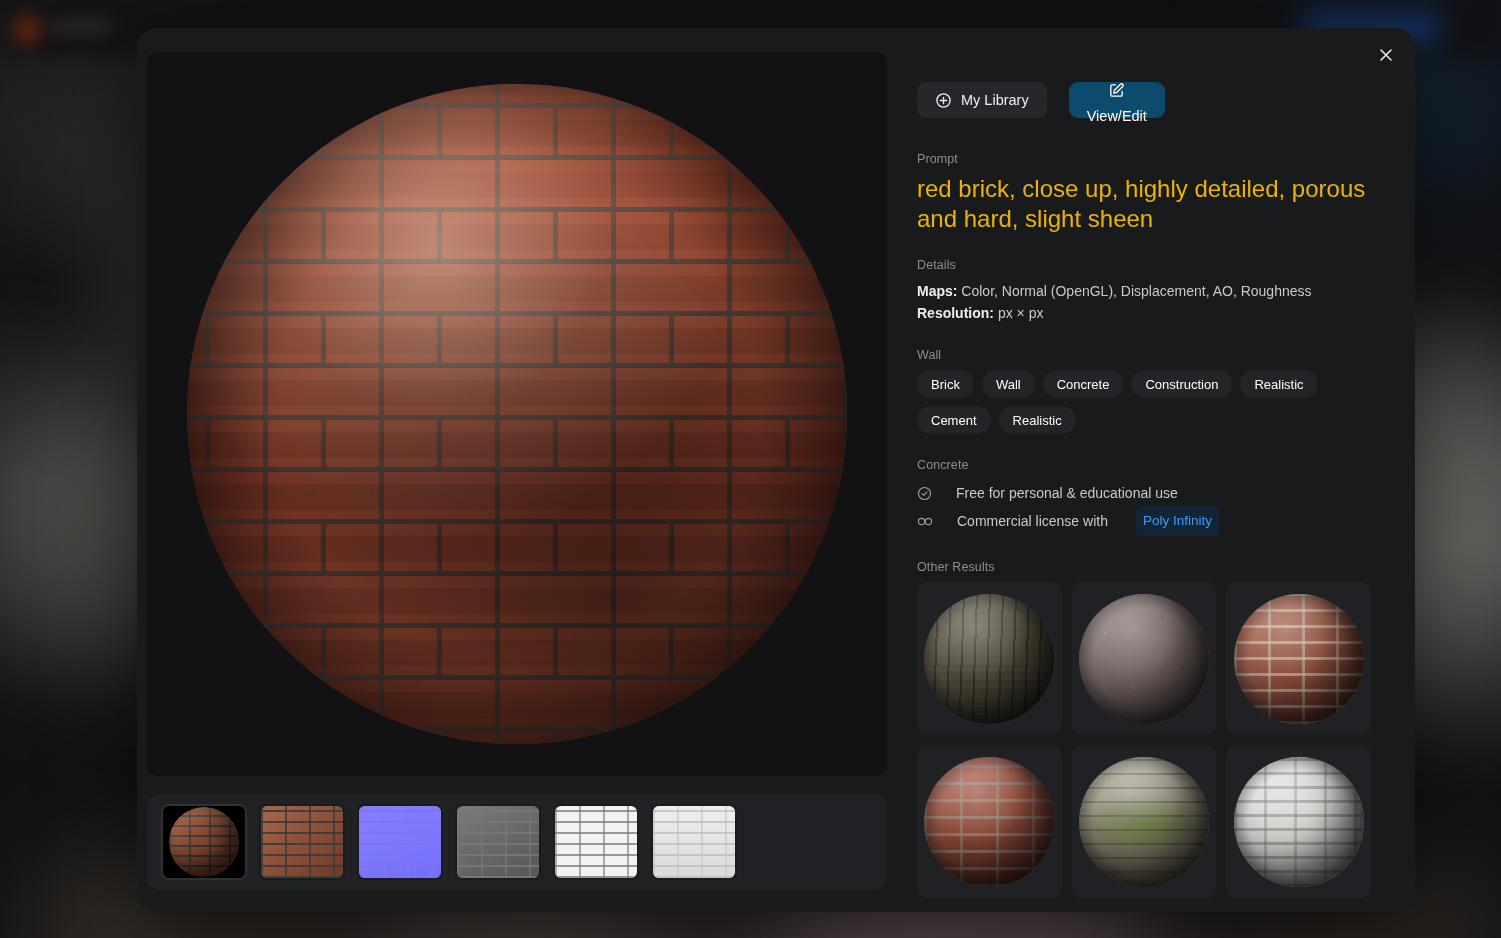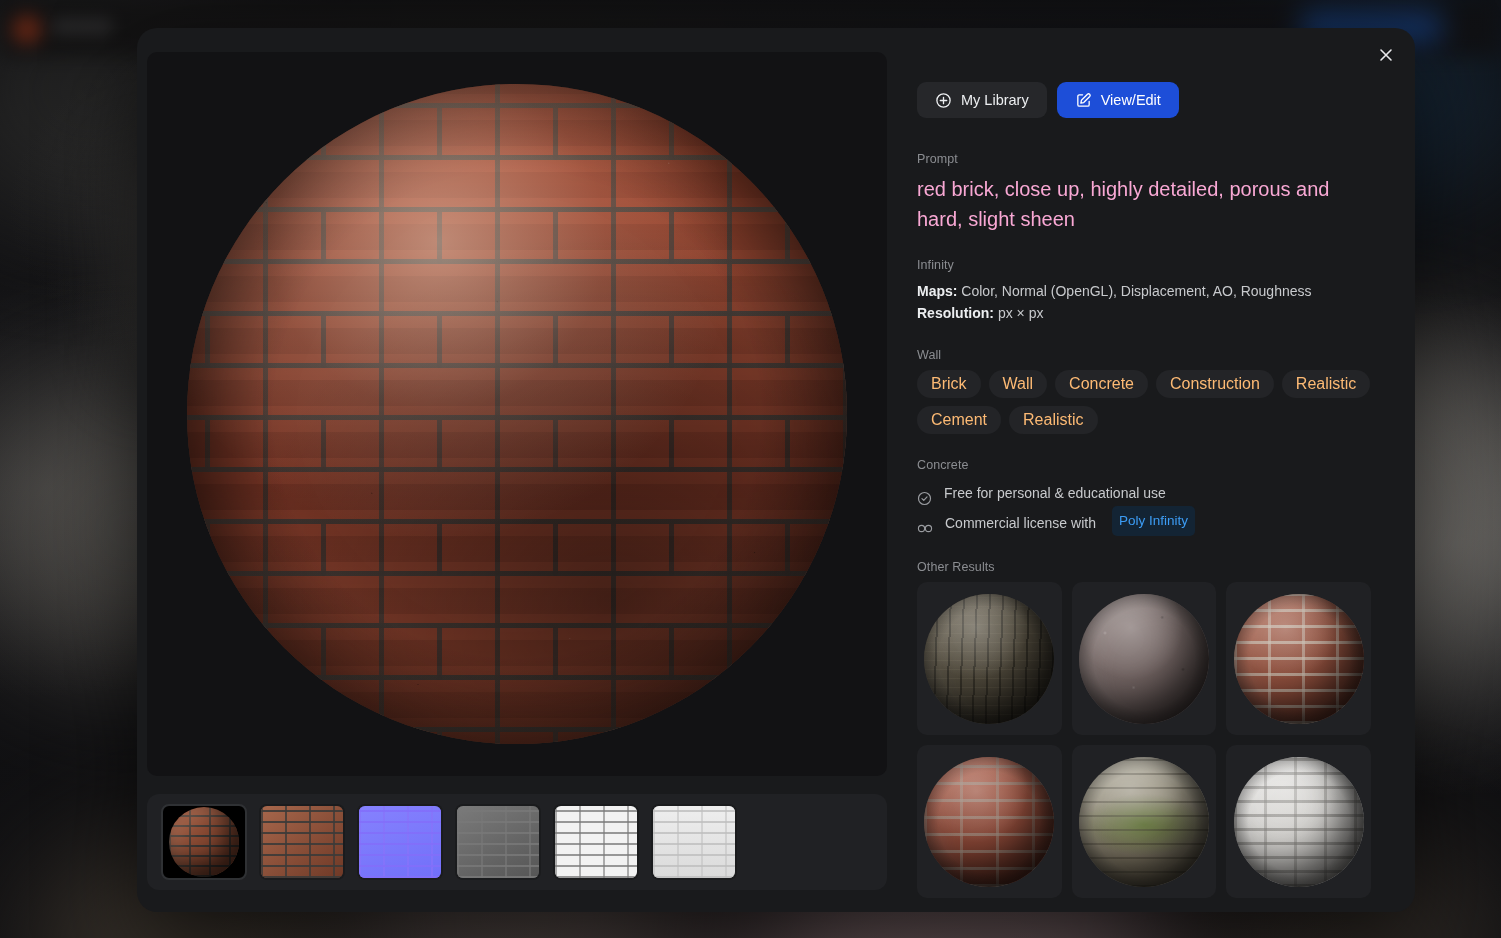--- a/index.html
+++ b/index.html
@@ -229,71 +229,71 @@
       linear-gradient(180deg, rgba(255,255,255,.5), rgba(200,200,200,.2));
   }
 
   
   .right-col {
     width: 508px;
     padding: 54px 44px 24px 10px;
     overflow: hidden;
   }
 
-  .action-row { display: flex; gap: 10px; margin-bottom: 34px; }
+  .action-row { display: flex; gap: 22px; margin-bottom: 34px; }
 
   .btn {
     display: inline-flex; align-items: center; gap: 9px;
     height: 36px; padding: 0 18px;
     border: none; border-radius: 9px;
     font-size: 14.5px; font-family: inherit;
     cursor: pointer; white-space: nowrap;
   }
   .btn-secondary { background: #26272a; color: #eceef0; }
-  .btn-primary { background: #1d4ed8; color: #ffffff; }
+  .btn-primary { background: #0c4a6e; color: #ffffff; flex-direction: column; }
   .btn svg { display: block; flex: 0 0 auto; }
 
   .sec-label {
     font-size: 12.5px;
     color: #8b8d91;
     margin-bottom: 8px;
     letter-spacing: .1px;
   }
 
   .prompt-text {
-    font-size: 20px;
+    font-size: 24px;
     line-height: 30px;
-    color: #f9a8d4;
+    color: #eab308;
     margin-bottom: 24px;
     max-width: 462px;
   }
 
   .detail-line {
     font-size: 14px;
     line-height: 22px;
     color: #c8cacd;
   }
   .detail-line b { color: #eceef0; font-weight: 700; }
   .details-block { margin-bottom: 24px; }
 
   .tags-block { margin-bottom: 24px; }
   .tag-row { display: flex; flex-wrap: wrap; gap: 8px; max-width: 470px; }
   .tag {
     height: 28px; padding: 0 14px;
     display: inline-flex; align-items: center;
     border-radius: 14px;
     background: #232427;
-    color: #fdba74;
-    font-size: 16px;
+    color: #ffffff;
+    font-size: 13px;
     cursor: pointer;
   }
 
   .license-block { margin-bottom: 24px; }
   .license-row {
-    display: flex; align-items: flex-end; gap: 12px;
+    display: flex; align-items: center; gap: 24px;
     font-size: 14px; color: #c8cacd; line-height: 26px;
   }
   .license-row .lic-icon { color: #9a9ca0; display: flex; flex: 0 0 auto; }
   .lic-link {
     color: #3c9cf4; background: #132434;
     padding: 2px 7px; border-radius: 5px;
     font-size: 13.5px; text-decoration: none; cursor: pointer;
     margin-left: 4px;
   }
 
@@ -458,21 +458,21 @@
         <span>View/Edit</span>
       </button>
     </div>
 
     <div>
       <div class="sec-label">Prompt</div>
       <div class="prompt-text">red brick, close up, highly detailed, porous and hard, slight sheen</div>
     </div>
 
     <div class="details-block">
-      <div class="sec-label">Infinity</div>
+      <div class="sec-label">Details</div>
       <div class="detail-line">
         <b>Maps:</b>
         <span>Color, Normal (OpenGL), Displacement, AO, Roughness</span>
       </div>
       <div class="detail-line">
         <b>Resolution:</b>
         <span>px × px</span>
       </div>
     </div>
 

